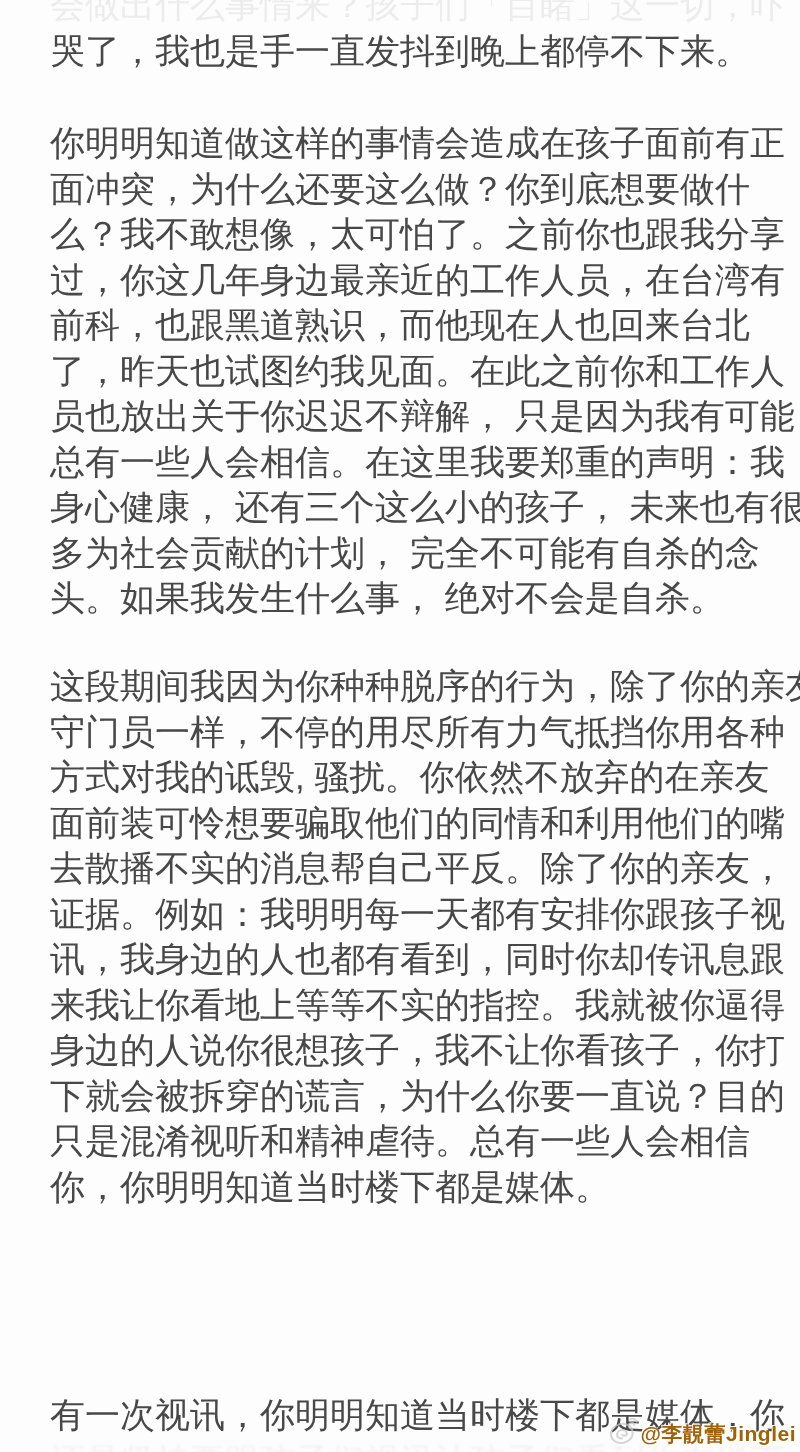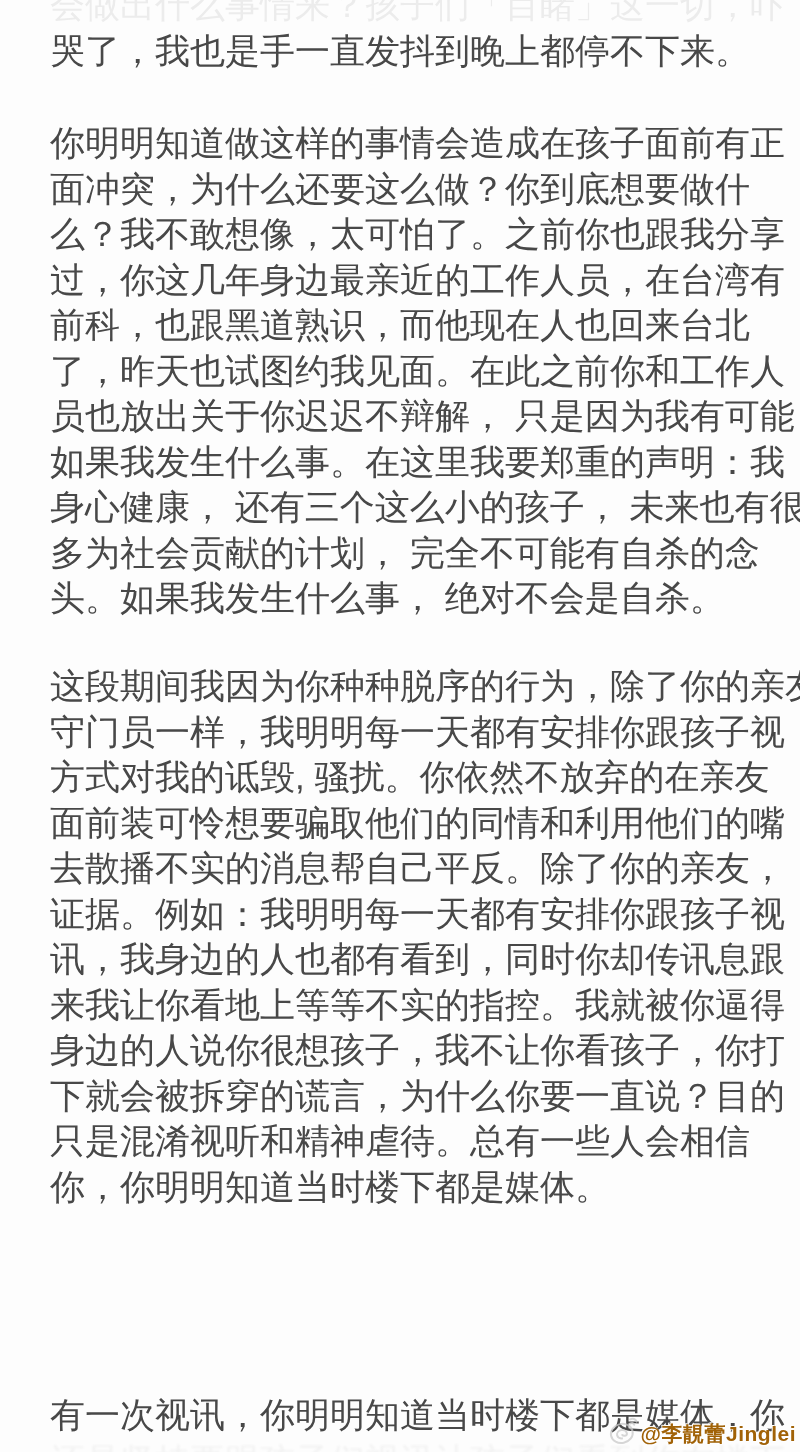--- a/index.html
+++ b/index.html
@@ -67,29 +67,29 @@
   </div>
 
   <div class="para" id="para-1">
     <div class="ln">你明明知道做这样的事情会造成在孩子面前有正</div>
     <div class="ln">面冲突，为什么还要这么做？你到底想要做什</div>
     <div class="ln">么？我不敢想像，太可怕了。之前你也跟我分享</div>
     <div class="ln">过，你这几年身边最亲近的工作人员，在台湾有</div>
     <div class="ln">前科，也跟黑道熟识，而他现在人也回来台北</div>
     <div class="ln">了，昨天也试图约我见面。在此之前你和工作人</div>
     <div class="ln">员也放出关于你迟迟不辩解， 只是因为我有可能</div>
-    <div class="ln">如果我发生什么事。在这里我要郑重的声明：我</div>
+    <div class="ln">总有一些人会相信。在这里我要郑重的声明：我</div>
     <div class="ln">身心健康， 还有三个这么小的孩子， 未来也有很</div>
     <div class="ln">多为社会贡献的计划， 完全不可能有自杀的念</div>
     <div class="ln">头。如果我发生什么事， 绝对不会是自杀。</div>
   </div>
 
   <div class="para" id="para-2">
     <div class="ln">这段期间我因为你种种脱序的行为，除了你的亲友</div>
-    <div class="ln">守门员一样，我明明每一天都有安排你跟孩子视</div>
+    <div class="ln">守门员一样，不停的用尽所有力气抵挡你用各种</div>
     <div class="ln">方式对我的诋毁, 骚扰。你依然不放弃的在亲友</div>
     <div class="ln">面前装可怜想要骗取他们的同情和利用他们的嘴</div>
     <div class="ln">去散播不实的消息帮自己平反。除了你的亲友，</div>
     <div class="ln">证据。例如：我明明每一天都有安排你跟孩子视</div>
     <div class="ln">讯，我身边的人也都有看到，同时你却传讯息跟</div>
     <div class="ln">来我让你看地上等等不实的指控。我就被你逼得</div>
     <div class="ln">身边的人说你很想孩子，我不让你看孩子，你打</div>
     <div class="ln">下就会被拆穿的谎言，为什么你要一直说？目的</div>
     <div class="ln">只是混淆视听和精神虐待。总有一些人会相信</div>
     <div class="ln">你，你明明知道当时楼下都是媒体。</div>

